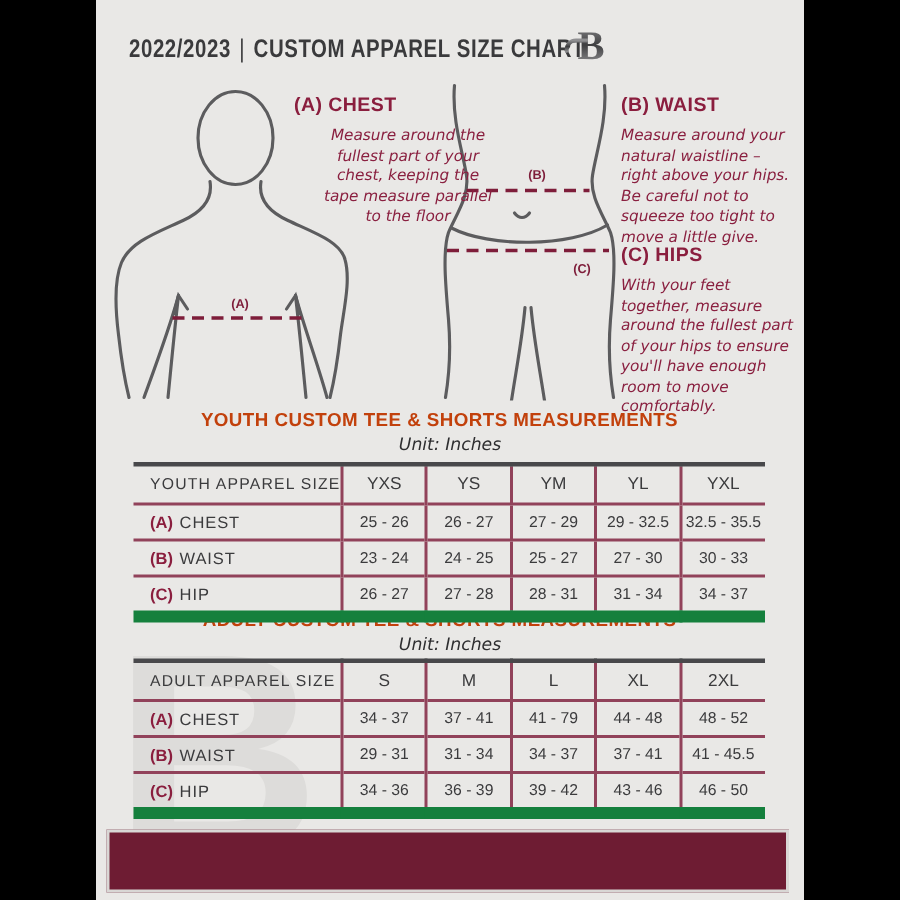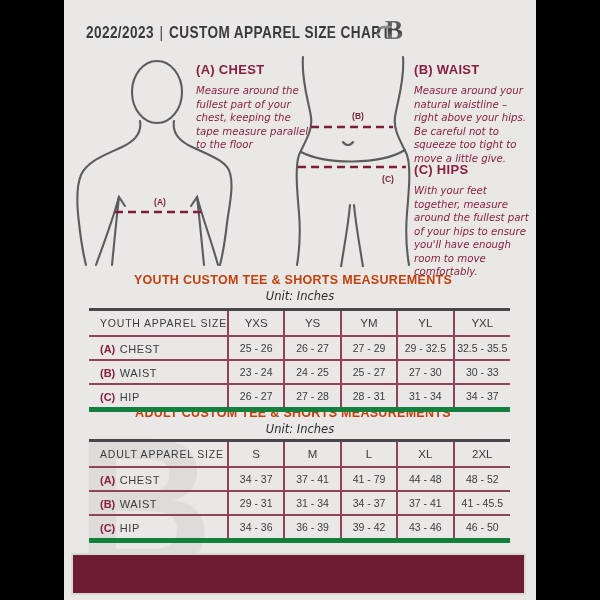--- a/index.html
+++ b/index.html
@@ -25,21 +25,21 @@
   .logo{position:absolute;left:312px;top:14px;width:30px;height:32px;}
   
   .g-head{
     position:absolute;font-weight:bold;font-size:13px;color:#8a1e3e;
     letter-spacing:.3px;white-space:nowrap;
   }
   .g-body{
     position:absolute;font-style:italic;font-size:10.2px;line-height:1.33;
     color:#8a2040;font-family:"DejaVu Sans",sans-serif;
   }
-  .h-chest{left:132px;top:62px;} .t-chest{left:132px;top:84px;width:120px;}
+  .h-chest{left:132px;top:62px;} .t-chest{left:148px;top:84px;width:120px;text-align:center;}
   .h-waist{left:350px;top:62px;} .t-waist{left:350px;top:84px;width:118px;}
   .h-hips{left:350px;top:162px;} .t-hips{left:350px;top:184px;width:120px;}
   .diag{position:absolute;}
   .d-torso{left:8px;top:55px;}
   .d-lower{left:222px;top:55px;}
   .outline{fill:none;stroke:#5c5c5e;stroke-width:2.1;stroke-linecap:round;}
   .mline{fill:none;stroke:#7e1d3a;stroke-width:2.4;stroke-dasharray:8 5;}
   .mlabel{font-family:"Liberation Sans",sans-serif;font-size:8.5px;font-weight:bold;fill:#7e1d3a;}
   
   .sec-title{
@@ -50,21 +50,21 @@
     position:absolute;left:0;width:472px;text-align:center;
     font-style:italic;font-size:11.5px;color:#2e2e30;
     font-family:"DejaVu Sans",sans-serif;
   }
   .y-title{top:273px;} .y-unit{top:289px;}
   .a-title{top:406px;} .a-unit{top:422px;}
   
   .size-table{
     position:absolute;left:25px;width:421px;border-collapse:collapse;
     table-layout:fixed;color:#3b3b3d;z-index:2;
-    border-top:3px solid #48484b;border-bottom:5px solid #15803d;
+    border-top:3px solid #48484b;border-bottom:8px solid #15803d;
   }
   .y-table{top:308px;} .a-table{top:416px;margin-top:23px;}
   .size-table th,.size-table td{
     border-left:2px solid #91425a;border-top:2px solid #91425a;
     height:22px;padding:0;text-align:center;font-weight:normal;
   }
   .size-table tr th:first-child,.size-table tr td:first-child{
     border-left:none;text-align:left;padding-left:11px;
   }
   .size-table tr:first-child th{border-top:none;height:24px;}

